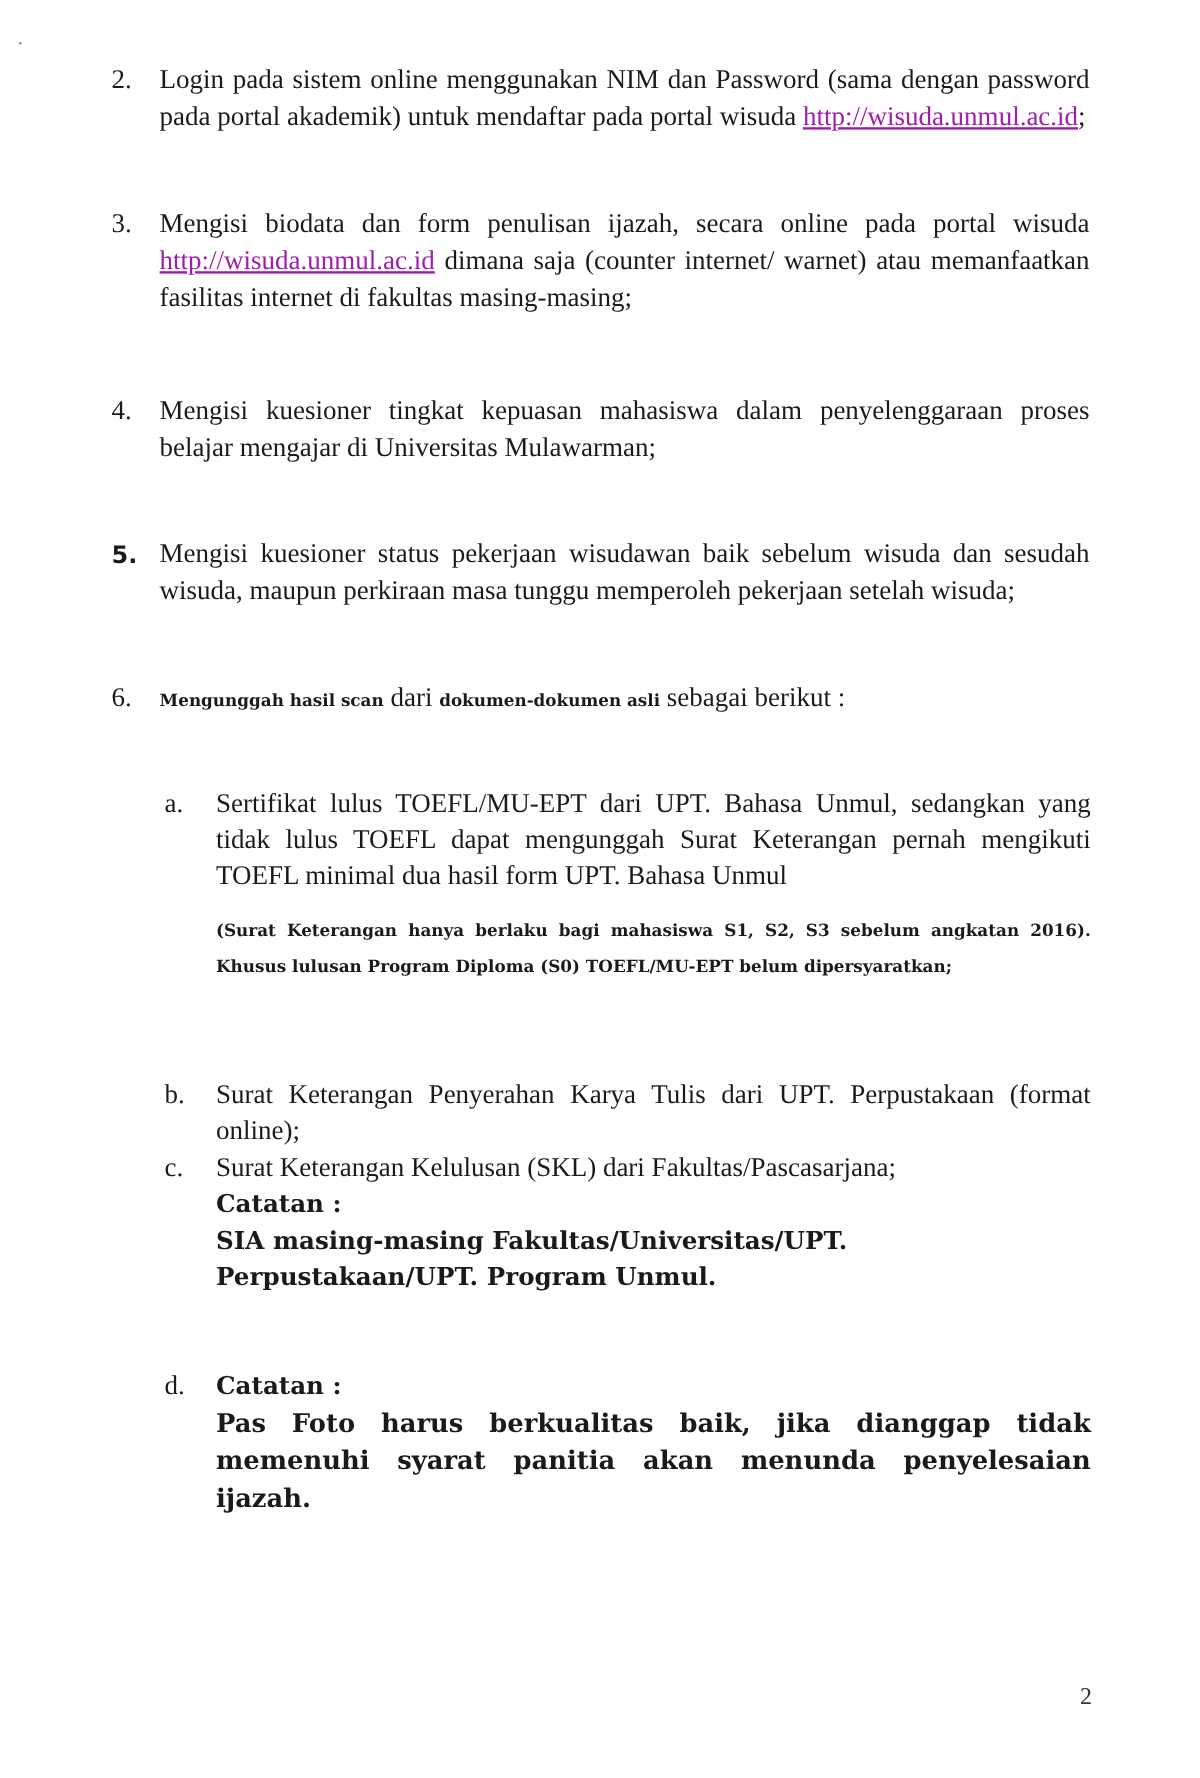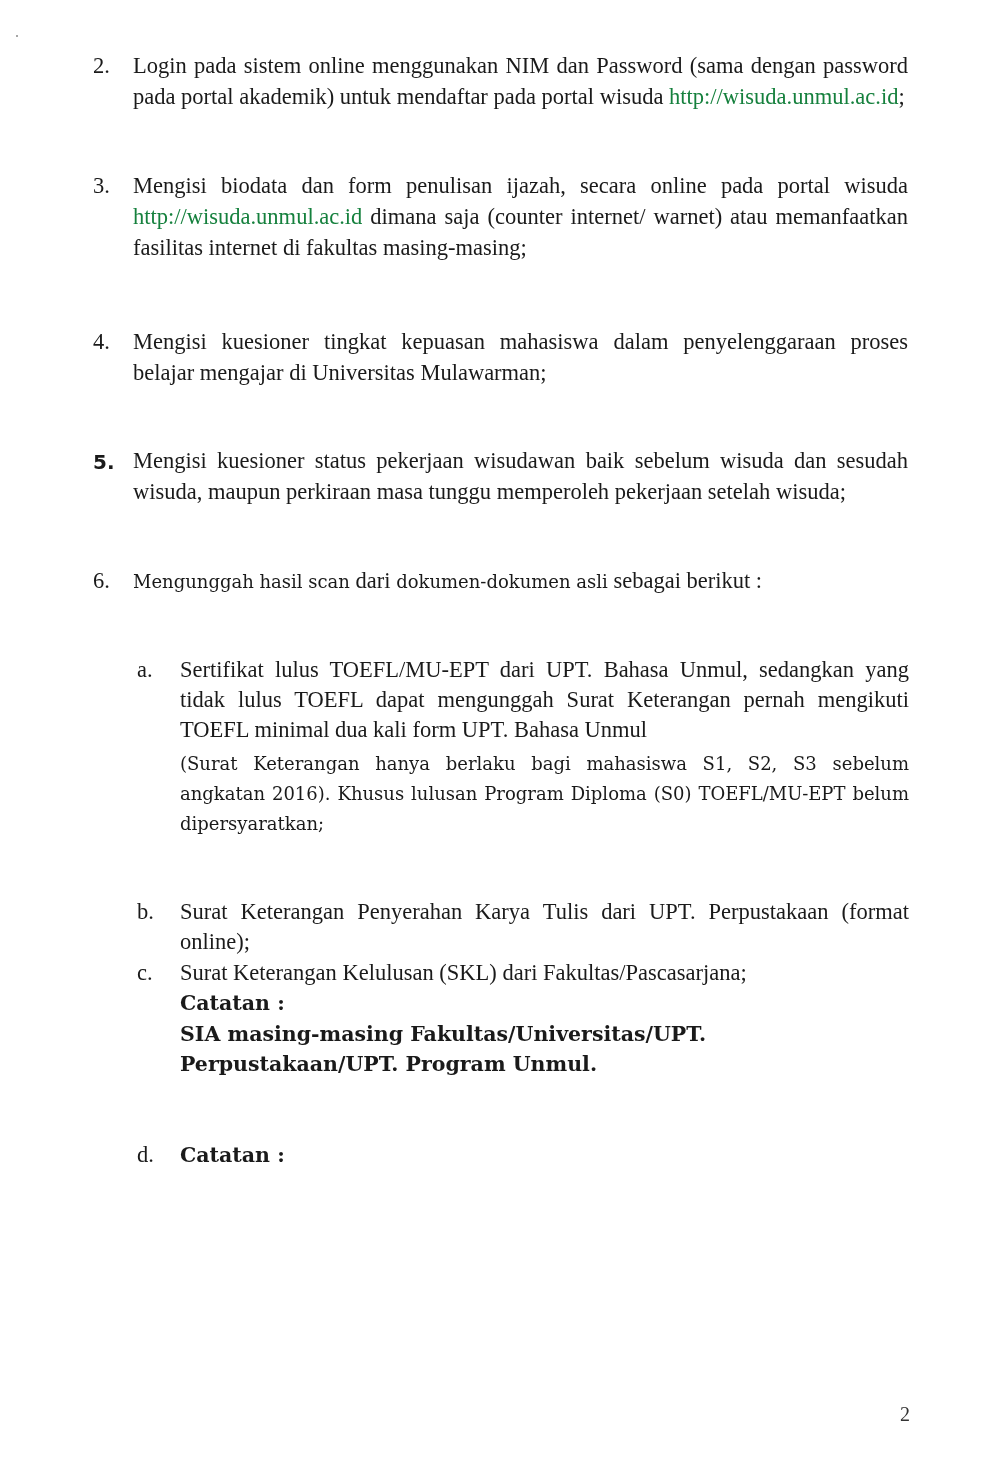--- a/index.html
+++ b/index.html
@@ -11,32 +11,32 @@
   .page { position: absolute; left: 0; top: 0; width: 1000px; height: 1482px; }
   .item {
     position: absolute; left: 93px; width: 815px;
     font-size: 22.5px; line-height: 31px;
     font-family: "Liberation Serif", "DejaVu Serif", serif;
     text-align: justify;
   }
   .item .num { position: absolute; left: 0; top: 0; width: 40px; }
   .item .body { margin-left: 40px; }
   .num.bold { font-weight: bold; font-family: "DejaVu Sans", sans-serif; font-size: 20px; }
-  .link { color: #15803d; }
+  .link { text-decoration: underline; color: #a21caf; }
   .i { }
   .sub {
     position: absolute; left: 137px; width: 772px;
     font-size: 22.5px; line-height: 30px;
     font-family: "Liberation Serif", "DejaVu Serif", serif;
     text-align: justify;
   }
   .sub .letter { position: absolute; left: 0; top: 0; width: 44px; }
   .sub .body { margin-left: 43px; }
   .note { font-family: "DejaVu Serif", serif; font-weight: bold; font-size: 20.5px; line-height: 30.5px; }
-  .boldsans { font-family: "DejaVu Serif", serif; font-weight: normal; font-size: 18px; line-height: 30px; }
+  .boldsans { font-family: "DejaVu Serif", serif; font-weight: bold; font-size: 14px; line-height: 30px; }
   .pagenum { position: absolute; left: 900px; top: 1403px; font-size: 20px; color: #333; font-family: "Liberation Serif", serif; }
   .speck { position: absolute; left: 16px; top: 35px; width: 2px; height: 2px; background: #888; border-radius: 1px; }
 </style>
 </head>
 <body>
 
 <div class="page">
   <div class="speck"></div>
 
   <div class="item" style="top:50px;">
@@ -67,22 +67,22 @@
   <div class="item" style="top:565px;">
     <span class="num">6.</span>
     <div class="body">
       <span class="boldsans">Mengunggah hasil scan</span><span> dari </span><span class="boldsans">dokumen-dokumen asli</span><span> sebagai berikut :</span>
     </div>
   </div>
 
   <div class="sub" style="top:655px;">
     <span class="letter">a.</span>
     <div class="body">
-      <span>Sertifikat  lulus TOEFL/MU-EPT dari UPT. Bahasa Unmul, sedangkan yang tidak lulus TOEFL dapat mengunggah Surat  Keterangan pernah  mengikuti TOEFL </span><span class="i">minimal dua kali</span><span>  form  UPT. Bahasa Unmul</span>
-      <div class="boldsans" style="margin-top:4px;">(Surat Keterangan  hanya berlaku bagi mahasiswa S1, S2, S3 sebelum angkatan 2016).  Khusus lulusan Program Diploma (S0) TOEFL/MU-EPT belum dipersyaratkan;</div>
+      <span>Sertifikat  lulus TOEFL/MU-EPT dari UPT. Bahasa Unmul, sedangkan yang tidak lulus TOEFL dapat mengunggah Surat  Keterangan pernah  mengikuti TOEFL </span><span class="i">minimal dua hasil</span><span>  form  UPT. Bahasa Unmul</span>
+      <div class="boldsans" style="margin-top:16px;">(Surat Keterangan  hanya berlaku bagi mahasiswa S1, S2, S3 sebelum angkatan 2016).  Khusus lulusan Program Diploma (S0) TOEFL/MU-EPT belum dipersyaratkan;</div>
     </div>
   </div>
 
   <div class="sub" style="top:897px;">
     <span class="letter">b.</span>
     <div class="body">Surat Keterangan Penyerahan Karya Tulis dari UPT. Perpustakaan  (format online);</div>
   </div>
 
   <div class="sub" style="top:958px;">
     <span class="letter">c.</span>
@@ -91,17 +91,18 @@
       <div class="note">Catatan :</div>
       <div class="note">SIA masing-masing Fakultas/Universitas/UPT.</div>
       <div class="note">Perpustakaan/UPT. Program Unmul.</div>
     </div>
   </div>
 
   <div class="sub" style="top:1140px;">
     <span class="letter">d.</span>
     <div class="body">
       <div class="note">Catatan :</div>
+      <div class="note" style="font-size:21.5px; line-height:31.5px;">Pas Foto harus berkualitas baik, jika dianggap tidak memenuhi syarat panitia akan menunda penyelesaian ijazah.</div>
     </div>
   </div>
 
   <div class="pagenum">2</div>
 </div>
 
 </body></html>

